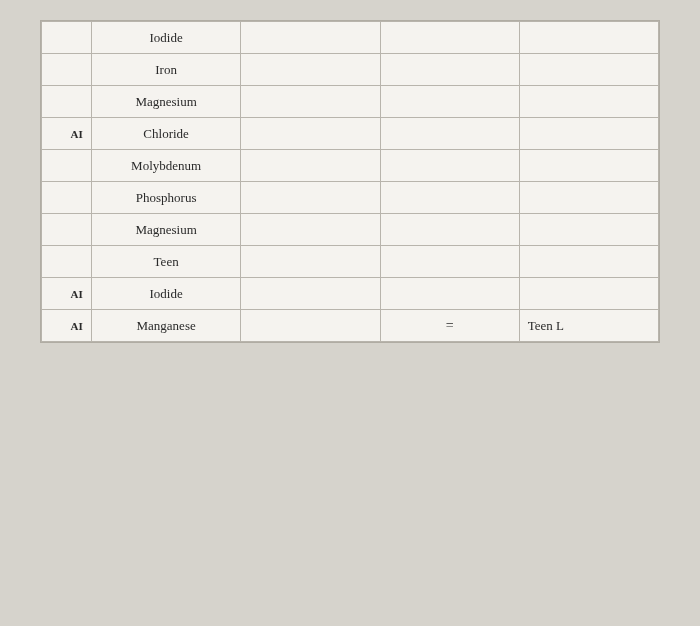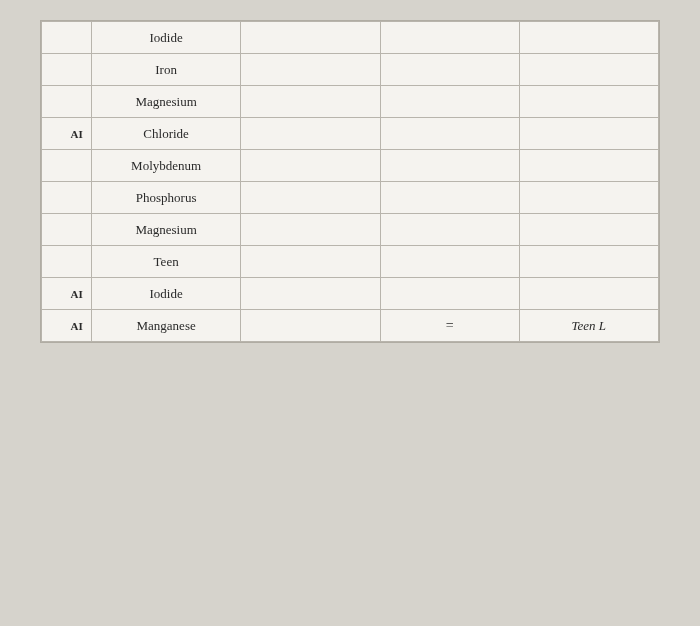--- a/index.html
+++ b/index.html
@@ -54,22 +54,21 @@
       width: 140px;
     }
 
     td.col-data2 {
       width: 140px;
       text-align: center;
     }
 
     td.col-data3 {
       width: 140px;
-      text-align: center;
-      font-style: italic;
+      text-align: left;
     }
 
     .equals-sign {
       font-size: 14px;
     }
   </style>
 </head>
 <body>
 
 <div class="table-container">

